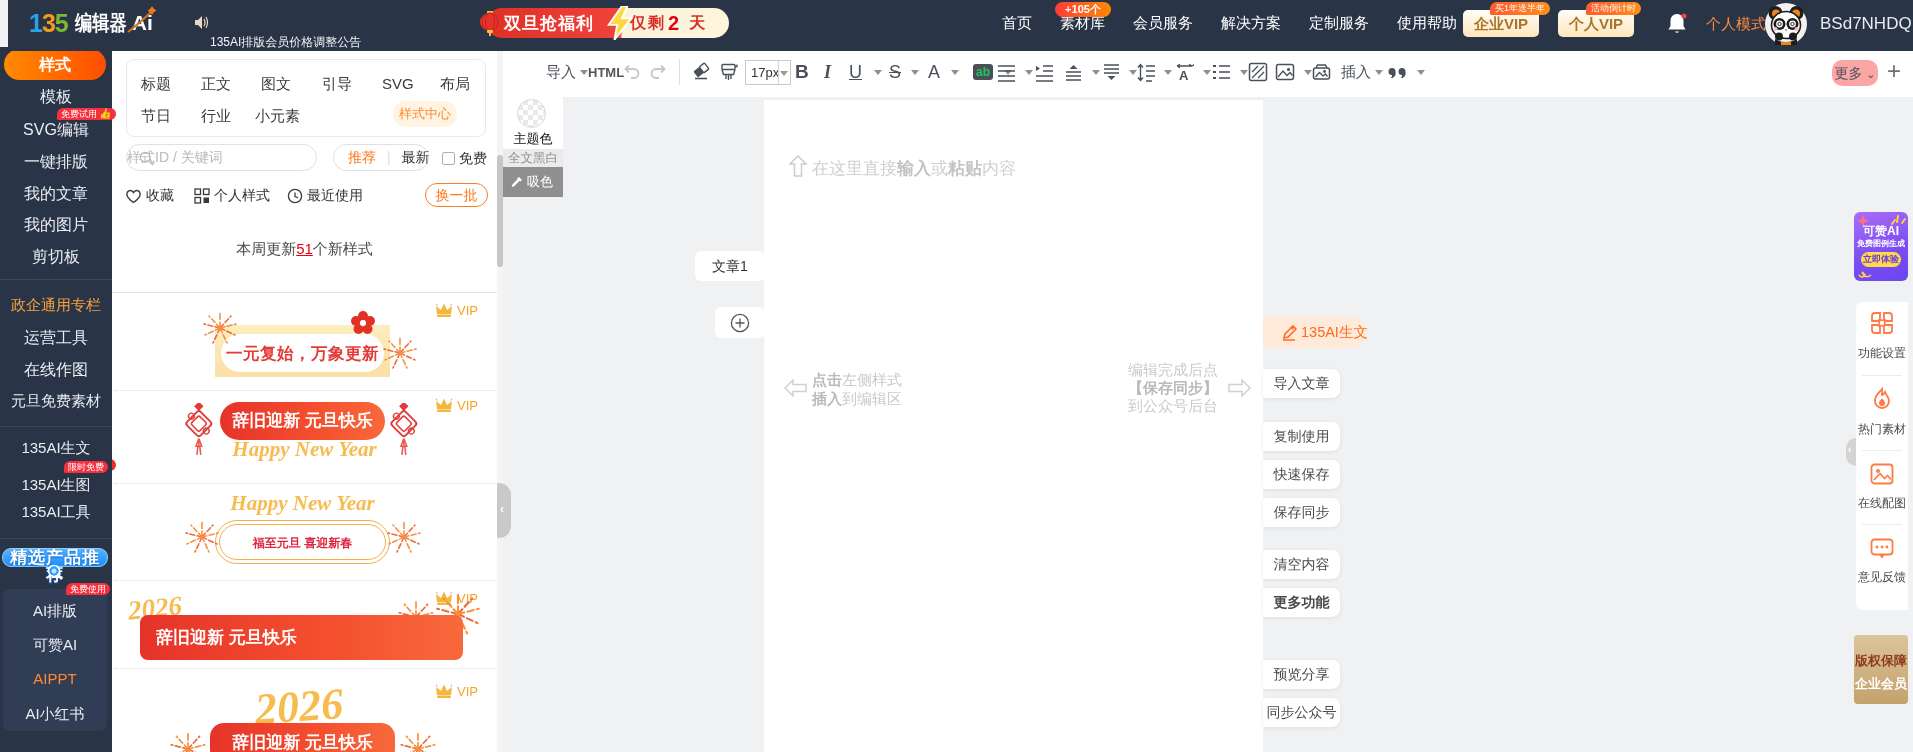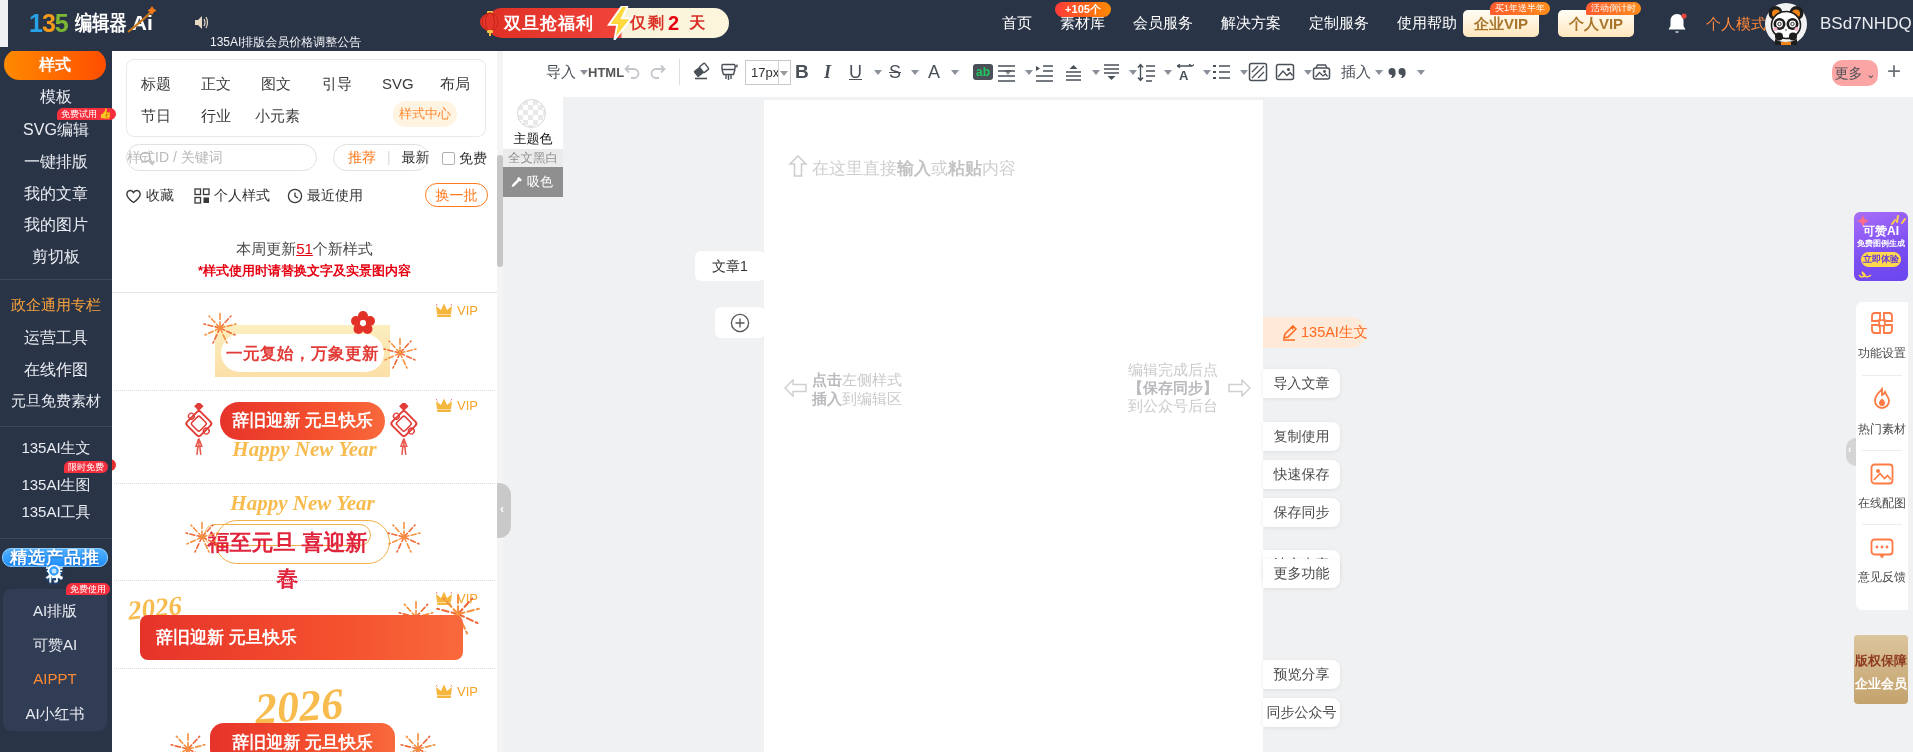--- a/index.html
+++ b/index.html
@@ -288,21 +288,20 @@
   </div>
   <div class="fav" style="left:175px;">
     <svg width="16" height="16" viewBox="0 0 16 16" style="margin-right:4px;">
       <circle cx="8" cy="8" r="6.6" fill="none" stroke="#3a3a3a" stroke-width="1.3"></circle>
       <path d="M8 4.5 V8.3 L11 10" fill="none" stroke="#3a3a3a" stroke-width="1.3"></path>
     </svg>
     最近使用
   </div>
   <div class="changebatch">换一批</div>
   <div class="notice1">本周更新<span style="color:#e60012;text-decoration:underline;">51</span>个新样式</div>
-  <div class="notice2">*样式使用时请替换文字及实景图内容</div>
   <div class="abs" style="left:0;top:245px;width:385px;border-top:1px solid #e5e5e5;"></div>
 
   <svg class="vip" style="left:323px;top:255px;" width="18" height="16" viewBox="0 0 18 16">
       <use href="#crown"></use>
     </svg>
   <div class="vip" style="left:345px;top:256px;">VIP</div>
   <div class="abs" style="left:103px;top:278px;width:175px;height:52px;background:linear-gradient(180deg,#fceebf,#fbdfa6);"></div>
   <div class="abs" style="left:109px;top:287px;width:163px;height:38px;background:#fff;border-radius:19px;color:#e23c38;white-space:nowrap;font-size:16.5px;font-weight:bold;text-align:center;line-height:38px;letter-spacing:0.5px;">一元复始，万象更新</div>
   <svg class="abs" style="left:238px;top:263px;" width="26" height="26" viewBox="0 0 26 26">
     <g fill="#e23228">
@@ -335,21 +334,21 @@
       <g transform="scale(0.96)">
         <use href="#knot"></use>
       </g>
     </svg>
   <div class="abs card-redpill" style="left:108px;top:355px;width:165px;height:38px;border-radius:19px;font-size:17px;line-height:38px;">辞旧迎新 元旦快乐</div>
   <div class="abs script" style="left:110px;top:390px;width:165px;text-align:center;font-size:21px;">Happy New Year</div>
   <div class="cardsep" style="top:436px;"></div>
 
   <div class="abs script" style="left:108px;top:444px;width:165px;text-align:center;font-size:21px;">Happy New Year</div>
   <div class="abs" style="left:103px;top:473px;width:175px;height:44px;border:1.5px solid #f3b04a;border-radius:22px;"></div>
-  <div class="abs" style="left:92px;top:477px;width:167px;height:22px;border:1px solid #f3b04a;border-radius:18px;color:#e0243c;font-size:22px;font-weight:bold;text-align:center;line-height:36px;">福至元旦 喜迎新春</div>
+  <div class="abs" style="left:107px;top:477px;width:167px;height:36px;border:1px solid #f3b04a;border-radius:18px;color:#e0243c;font-size:12px;font-weight:bold;text-align:center;line-height:36px;">福至元旦 喜迎新春</div>
   <svg class="abs" style="left:70px;top:470px;" width="40" height="40" viewBox="0 0 40 40">
       <use href="#fw"></use>
     </svg>
   <svg class="abs" style="left:272px;top:470px;" width="40" height="40" viewBox="0 0 40 40">
       <use href="#fw"></use>
     </svg>
   <div class="cardsep" style="top:533px;"></div>
 
   <svg class="vip" style="left:323px;top:543px;" width="18" height="16" viewBox="0 0 18 16">
       <use href="#crown"></use>
@@ -555,21 +554,21 @@
         <path d="M2 16 h12" stroke="#ff6a1e" stroke-width="1.5"></path>
         <path d="M11.5 1 l0.9 1.6 1.6 0.9 -1.6 0.9 -0.9 1.6 -0.9 -1.6 -1.6 -0.9 1.6 -0.9z" fill="#ff6a1e"></path>
       </svg>
     <span style="margin-left:38px;">135AI生文</span>
   </div>
   <div class="rbtn" style="top:272px;">导入文章</div>
   <div class="rbtn" style="top:325px;">复制使用</div>
   <div class="rbtn" style="top:363px;">快速保存</div>
   <div class="rbtn" style="top:401px;">保存同步</div>
   <div class="rbtn" style="top:453px;">清空内容</div>
-  <div class="rbtn" style="top:462px;">更多功能</div>
+  <div class="rbtn" style="top:491px;font-weight:bold;">更多功能</div>
   <div class="rbtn" style="top:563px;">预览分享</div>
   <div class="rbtn" style="top:601px;">同步公众号</div>
 </div>
 <div class="abs" style="left:497px;top:483px;width:14px;height:55px;background:#c9c9c9;border-radius:0 12px 12px 0;z-index:45;">
   <span style="position:absolute;left:3px;top:19px;color:#fff;font-size:12px;font-weight:bold;">‹</span>
 </div>
 <div class="abs" style="left:1846px;top:438px;width:10px;height:28px;background:#d4d4d4;border-radius:10px 0 0 10px;z-index:45;">
   <span style="position:absolute;left:2px;top:6px;color:#fff;font-size:10px;font-weight:bold;">‹</span>
 </div>
 <div id="dockpromo">

